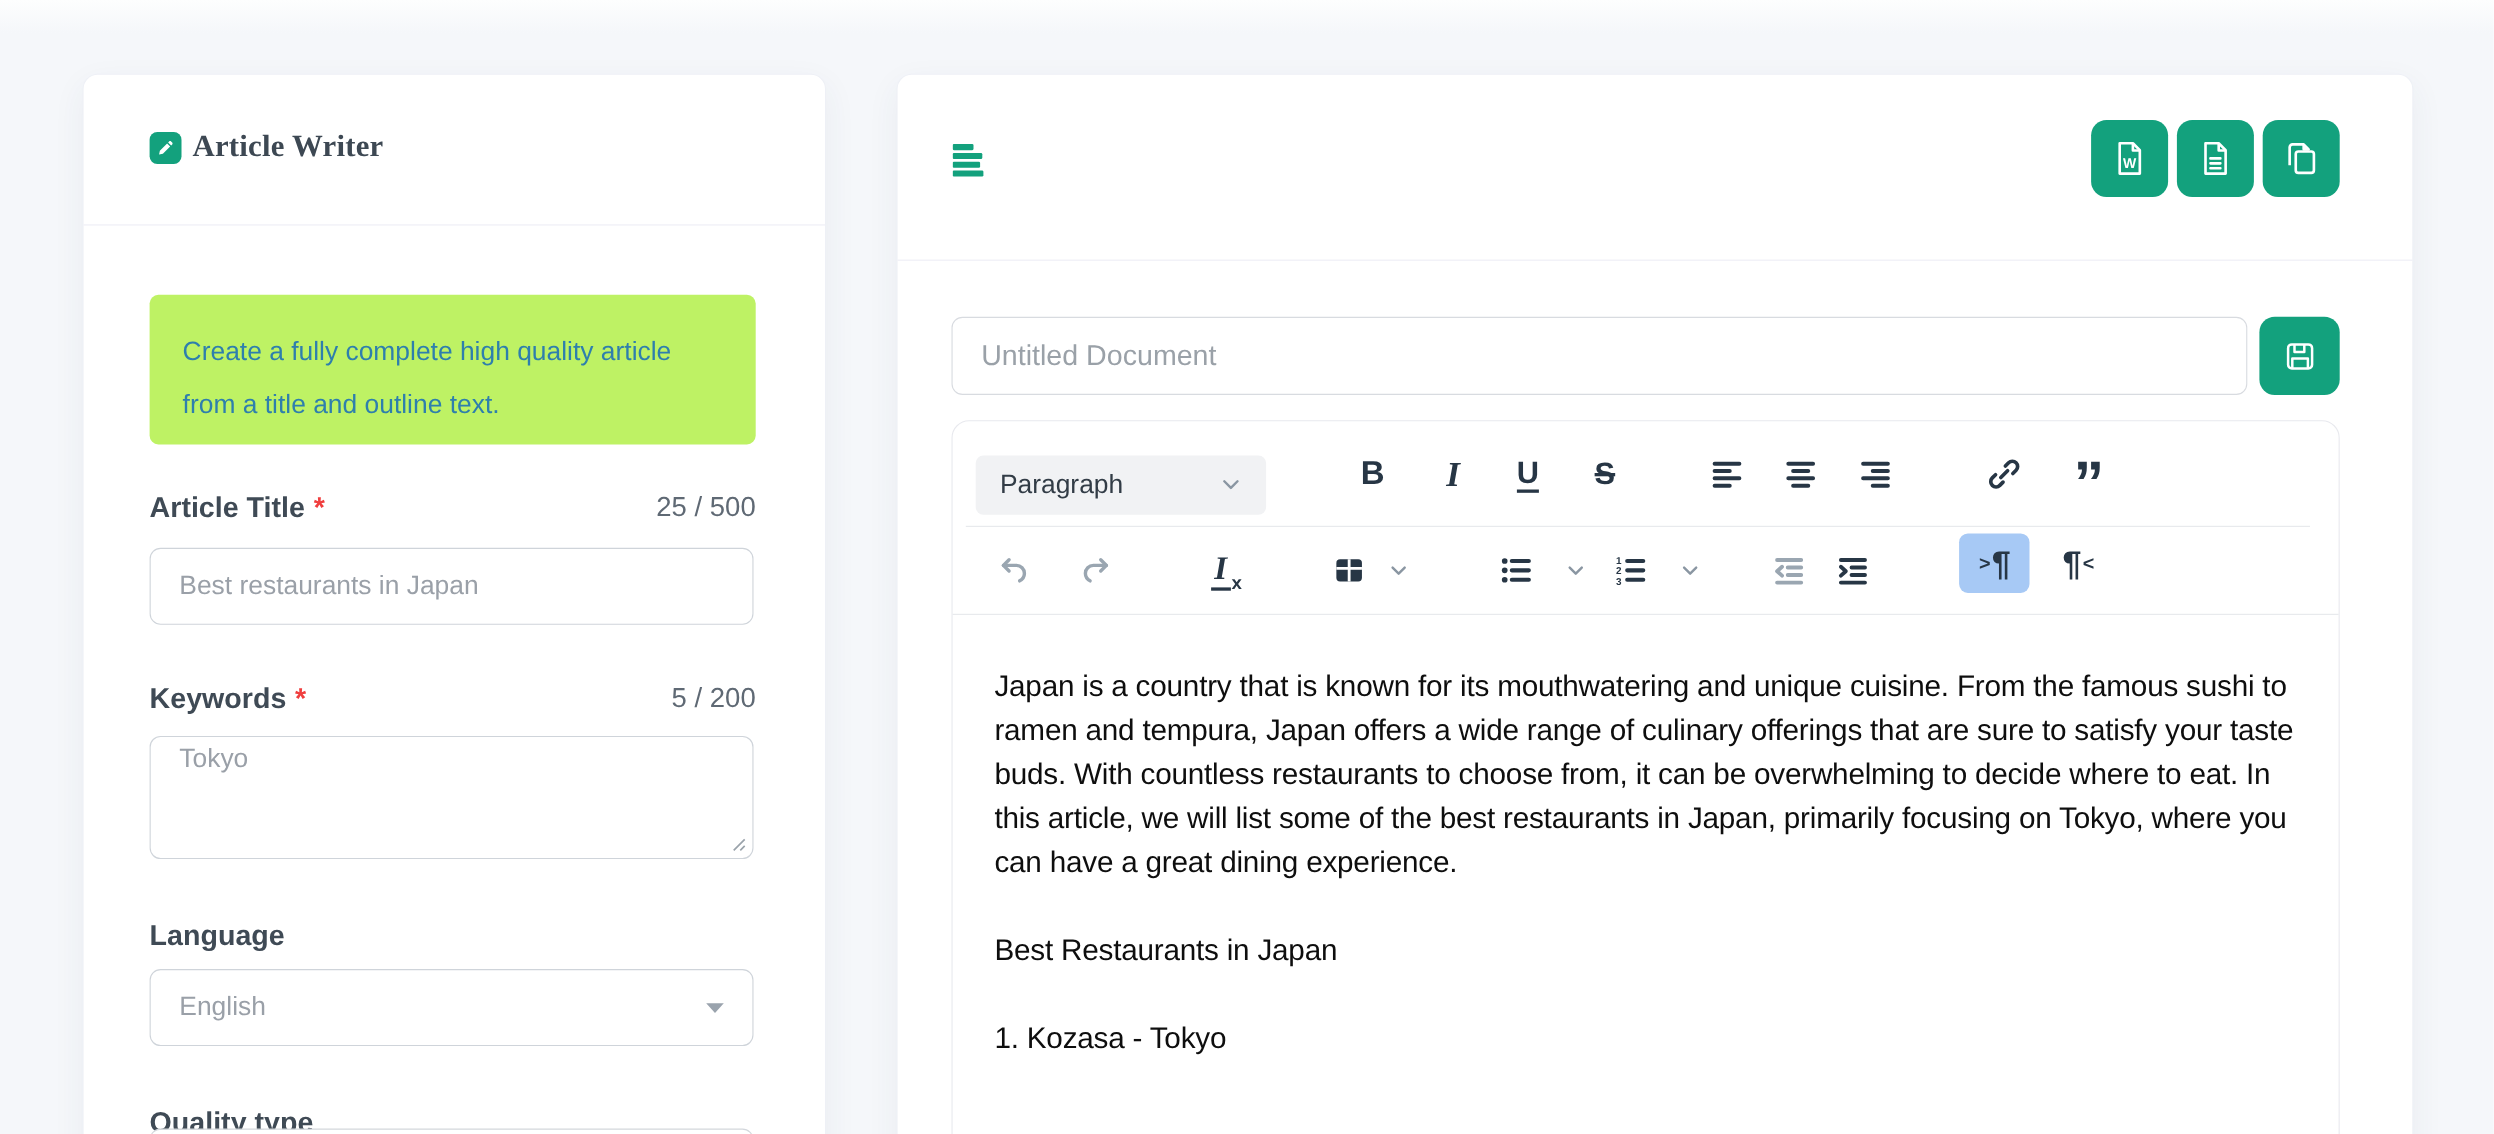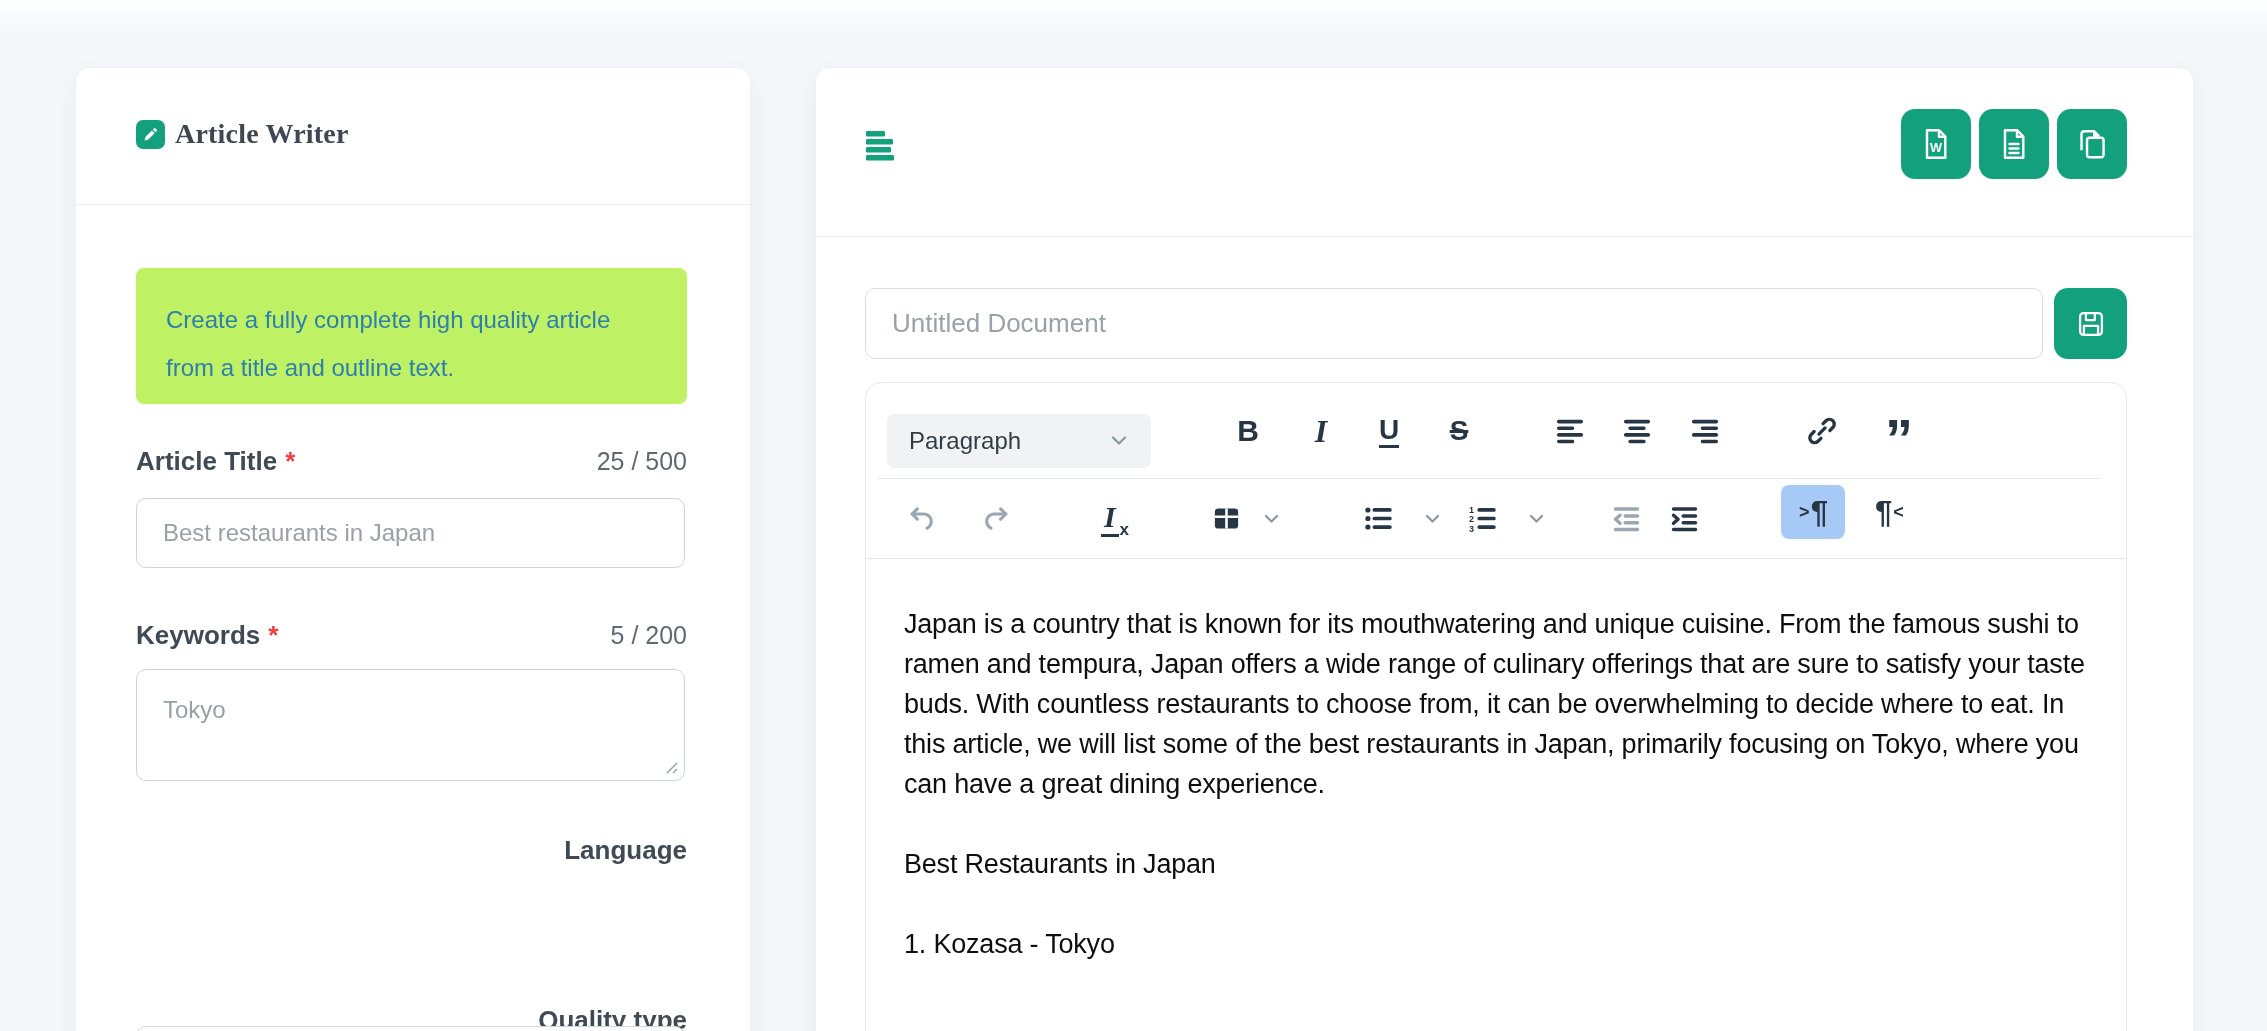--- a/index.html
+++ b/index.html
@@ -24,32 +24,32 @@
   .panel-title{
     position:absolute;left:99px;top:44px;margin:0;font-size:28px;font-weight:600;
     color:#3d4853;letter-spacing:.2px;line-height:44px;
   }
   .h-divider{position:absolute;left:0;width:100%;height:0;border-top:1px solid #ededf5;}
   .lp-div{top:136px;}
   .info-box{
     position:absolute;left:60px;top:200px;width:491px;height:80px;padding:28px 30px;
     background:#bef264;border-radius:8px;color:#2e7fad;font-size:24px;line-height:48px;
   }
-  .label-row{position:absolute;left:60px;width:551px;height:34px;display:flex;align-items:center;justify-content:flex-end;}
+  .label-row{position:absolute;left:60px;width:551px;height:34px;display:flex;align-items:center;}
   .f-label{font-size:26px;font-weight:600;color:#3f4a55;}
   .req{color:#f03e3e;font-style:normal;font-weight:700;font-size:26px;margin-left:8px;}
   .counter{margin-left:auto;font-size:25px;color:#5f6974;}
   .t-input{
     position:absolute;left:60px;width:549px;height:70px;border:1.5px solid #cfd4da;border-radius:10px;
     background:#fff;box-sizing:border-box;padding:0 26px;font-size:24px;color:#9aa0a8;
     font-family:"Liberation Sans",sans-serif;outline:none;
   }
   .t-area{
     position:absolute;left:60px;width:549px;height:112px;border:1.5px solid #cfd4da;border-radius:10px;
-    background:#fff;box-sizing:border-box;padding:26px 26px;font-size:24px;color:#9aa0a8;
+    background:#fff;box-sizing:border-box;padding:6px 26px;font-size:24px;color:#9aa0a8;
     font-family:"Liberation Sans",sans-serif;outline:none;resize:none;overflow:hidden;
   }
   .resize-grip{position:absolute;pointer-events:none;}
   .f-select{
     position:absolute;left:60px;width:549px;height:70px;border:1.5px solid #cfd4da;border-radius:10px;
     background:#fff;box-sizing:border-box;display:flex;align-items:center;padding:0 26px;
     font-size:24px;color:#9aa0a8;cursor:pointer;
   }
   .caret{margin-left:auto;width:0;height:0;border-left:8px solid transparent;border-right:8px solid transparent;border-top:9px solid #9aa3ad;}
   .sliver{
@@ -150,20 +150,24 @@
       <span class="counter">5 / 200</span>
     </div>
     <textarea class="t-area" style="top: 601px;">Tokyo</textarea>
     <svg class="resize-grip" style="left:588px;top:692px;" width="15" height="15" viewBox="0 0 15 15">
       <path d="M3 13L13 3M9 13l4-4" stroke="#9aa3ab" stroke-width="1.5" fill="none"></path>
     </svg>
 
     <div class="label-row" style="top:765px;">
       <span class="f-label">Language</span>
     </div>
+    <div class="f-select" style="top:813px;">
+      <span>English</span>
+      <span class="caret"></span>
+    </div>
 
     <div class="label-row" style="top:935px;">
       <span class="f-label">Quality type</span>
     </div>
     <div class="sliver"></div>
   </section>
 
   <section class="card right-card">
     <span class="rp-icon">
       <svg width="30" height="31" viewBox="0 0 30 31">

